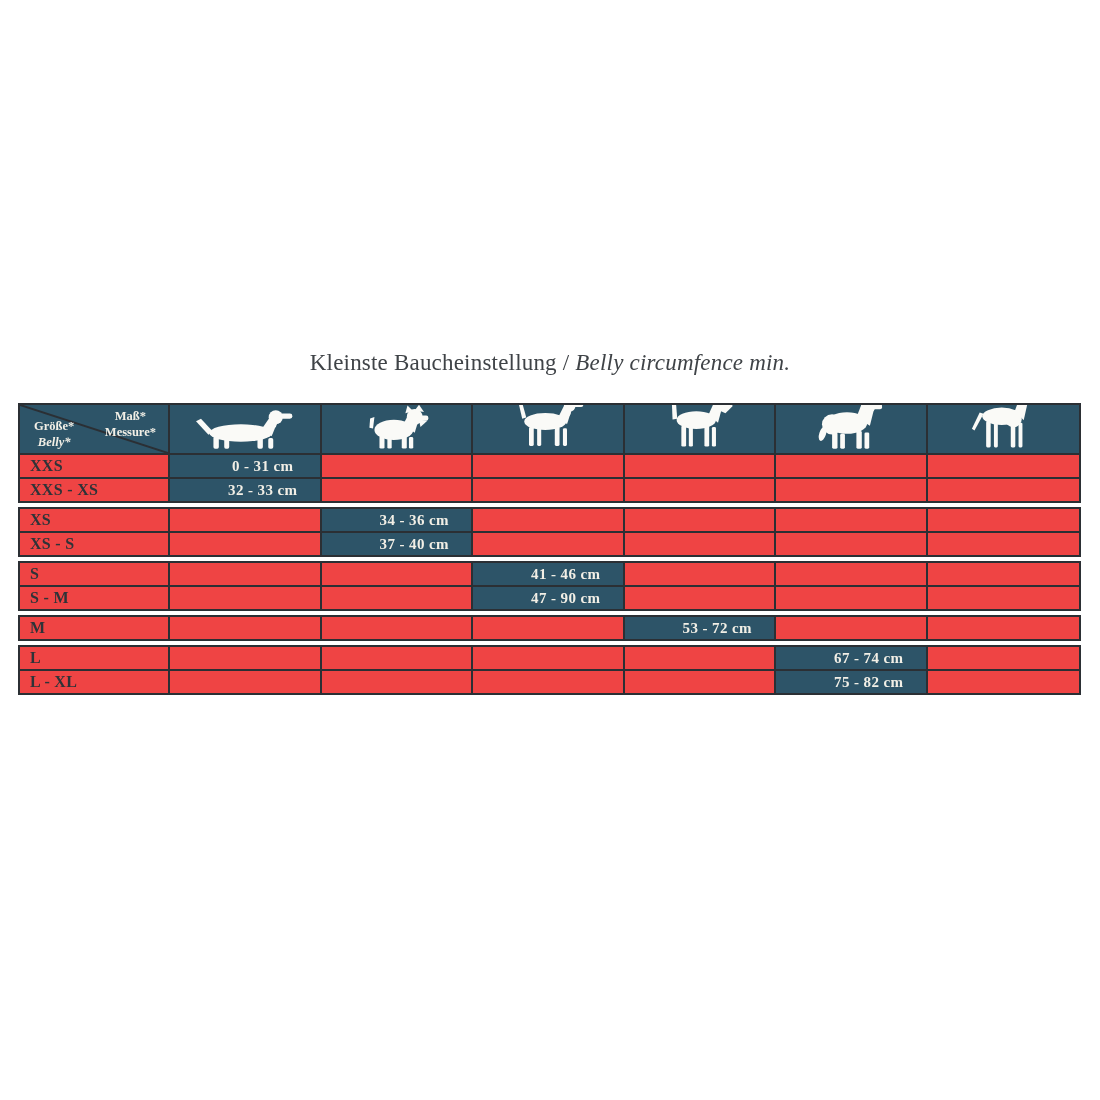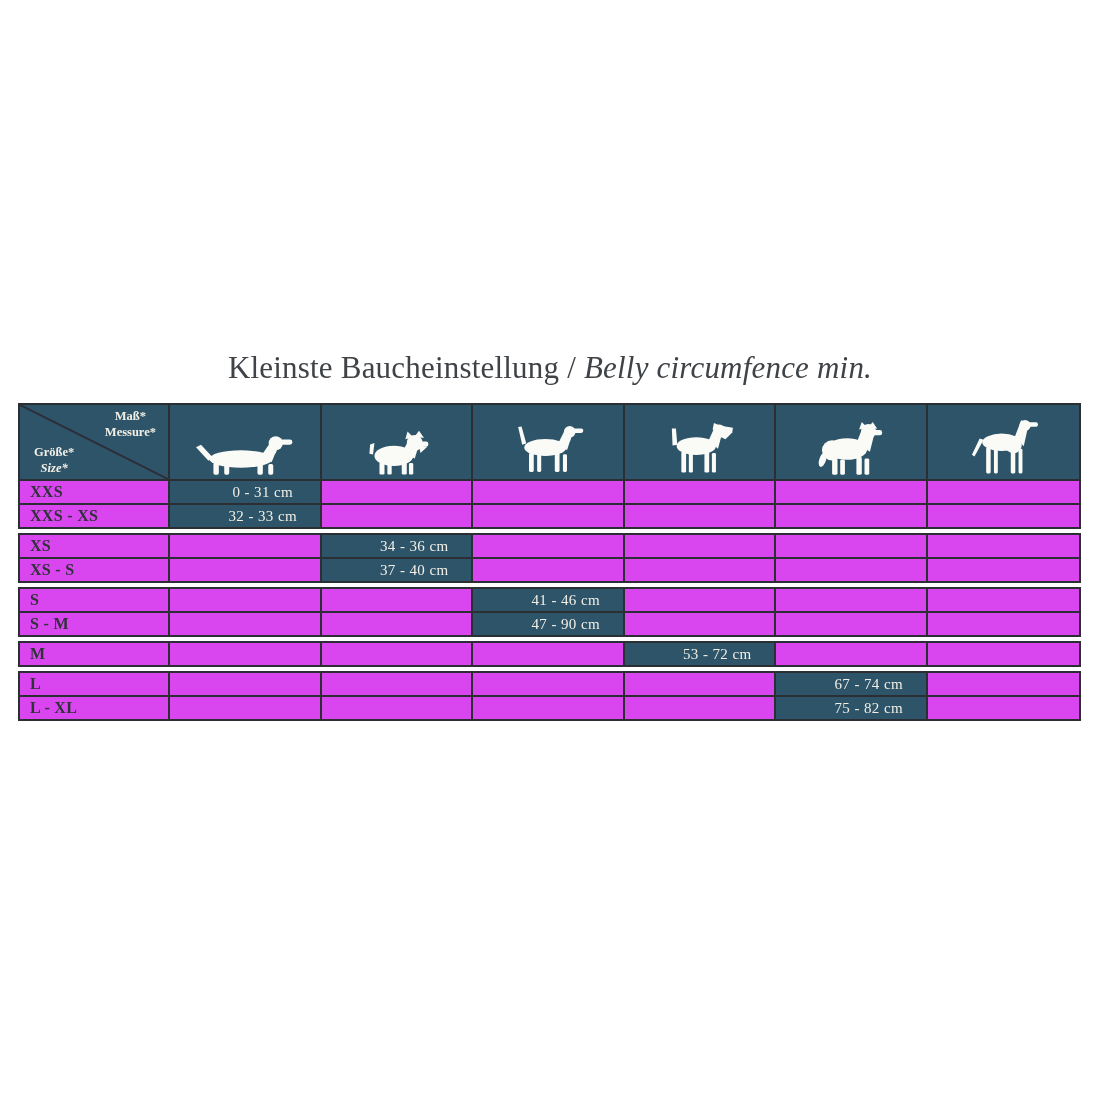--- a/index.html
+++ b/index.html
@@ -7,51 +7,51 @@
     --border:#2b2f34;
     --value-text:#f2efe6;
     --label-text:#2e3338;
     --bg:#ffffff;
   }
   html,body{margin:0;padding:0;background:var(--bg);}
   body{width:1100px;height:1100px;font-family:"Liberation Serif","DejaVu Serif",serif;}
   .stage{position:relative;width:1100px;height:1100px;overflow:hidden;background:var(--bg);}
 
   .title{position:absolute;top:350px;left:0;width:100%;text-align:center;
-         font-size:31px;color:#3f4347;letter-spacing:.2px;}
+         font-size:23px;color:#3f4347;letter-spacing:.2px;}
   .title .en{font-style:italic;}
 
   .chart{position:absolute;top:403px;left:18px;width:1063px;box-sizing:border-box;}
 
   .header-row{display:grid;grid-template-columns:150px repeat(6,1fr);
               background:var(--teal);border:2px solid var(--border);border-bottom:none;
-              height:76px;box-sizing:border-box;}
+              height:50px;box-sizing:border-box;}
   .hcell{position:relative;border-right:2px solid var(--border);
          display:flex;align-items:flex-end;justify-content:center;overflow:hidden;}
   .hcell:last-child{border-right:none;}
   .hcell svg.dog{display:block;margin-bottom:3px;}
   .dogfill{fill:#fafaf7;}
 
   .corner .diag{position:absolute;left:0;top:0;width:100%;height:100%;}
   .corner-txt{position:absolute;color:var(--value-text);font-size:12.5px;font-weight:600;
               line-height:1.3;text-align:center;}
   .corner-txt.measure{top:3px;right:12px;}
   .corner-txt.size{bottom:3px;left:14px;}
   .corner-txt .it{font-style:italic;}
 
-  .tbody .row-group{border:2px solid var(--border);background:#d946ef;}
+  .tbody .row-group{border:2px solid var(--border);background:#ef4444;}
   .tbody .row-group + .row-group{margin-top:4px;}
   .row{display:grid;grid-template-columns:150px repeat(6,1fr);height:22px;}
   .row + .row{border-top:2px solid var(--border);}
   .cell{border-right:2px solid var(--border);display:flex;align-items:center;
         justify-content:center;font-size:15px;box-sizing:border-box;overflow:hidden;}
   .cell:last-child{border-right:none;}
   .cell.label{justify-content:flex-start;padding-left:10px;color:var(--label-text);
               font-weight:600;font-size:16px;letter-spacing:.3px;}
-  .cell.filled{background:var(--teal);color:var(--value-text);font-weight:400;letter-spacing:.4px;padding-left:36px;}
+  .cell.filled{background:var(--teal);color:var(--value-text);font-weight:700;letter-spacing:.4px;padding-left:36px;}
 </style>
 </head>
 <body>
 
 <div class="stage">
 
   <div class="title">
     <span>Kleinste Baucheinstellung / </span><span class="en">Belly circumfence min.</span>
   </div>
 
@@ -62,21 +62,21 @@
       <div class="hcell corner">
         <svg class="diag" viewBox="0 0 100 100" preserveAspectRatio="none">
           <line x1="0" y1="0" x2="100" y2="100" stroke="#2b2f34" stroke-width="2" vector-effect="non-scaling-stroke"></line>
         </svg>
         <div class="corner-txt measure">
           <div>Maß*</div>
           <div>Messure*</div>
         </div>
         <div class="corner-txt size">
           <div>Größe*</div>
-          <div class="it">Size*</div>
+          <div class="it">Belly*</div>
         </div>
       </div>
 
       <div class="hcell">
         <svg class="dog" width="108" height="44" viewBox="0 0 130 52">
           <g class="dogfill">
             <polygon points="6,18 12,15 26,30 21,34"></polygon>
             <ellipse cx="60" cy="32" rx="38" ry="10.5"></ellipse>
             <rect x="27" y="36" width="6.5" height="15" rx="2"></rect>
             <rect x="40" y="38" width="6" height="13" rx="2"></rect>

